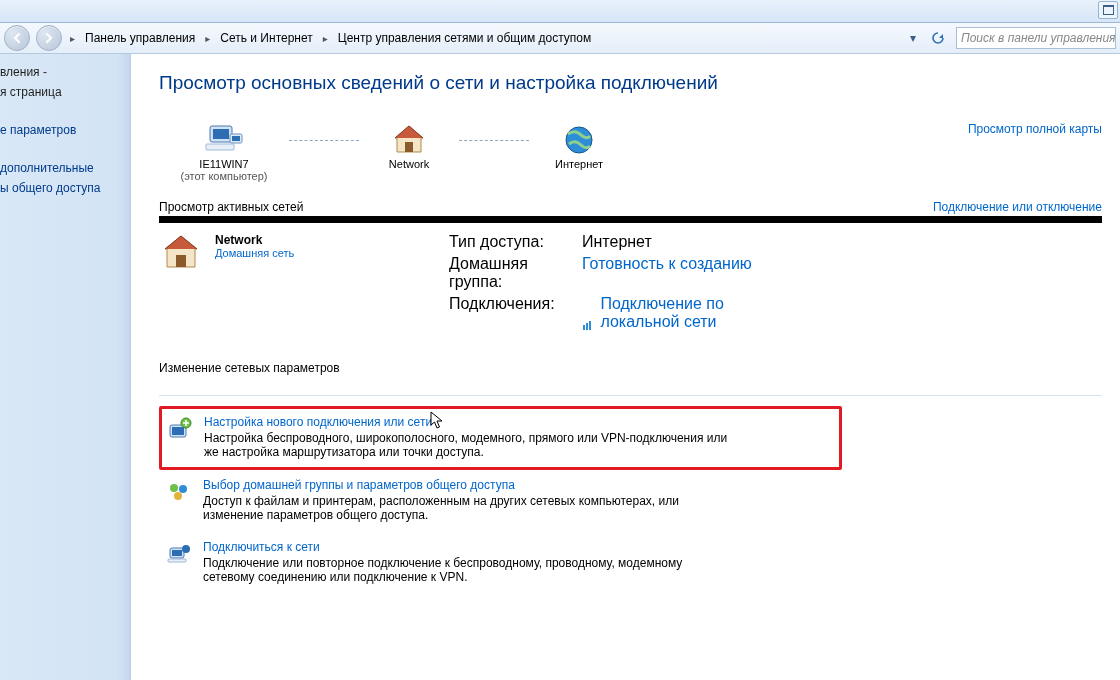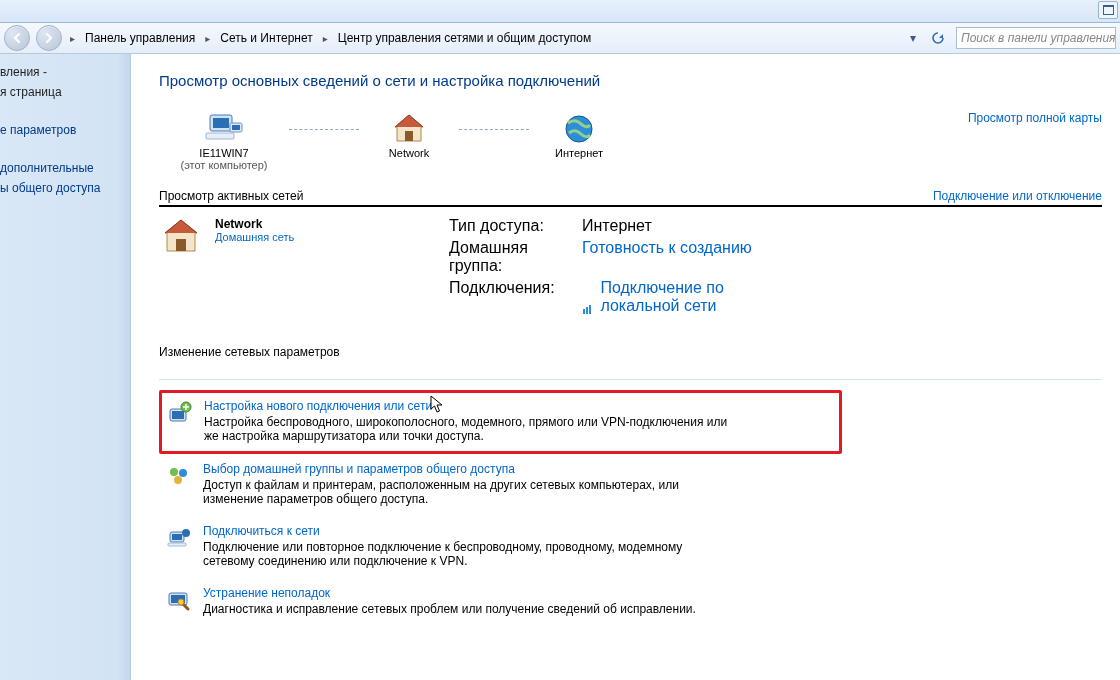--- a/index.html
+++ b/index.html
@@ -124,22 +124,22 @@
     bottom: 10px; left: 0; right: 0;
   }
 
   .main {
     flex: 1;
     padding: 18px 18px 18px 28px;
     overflow: auto;
   }
   .main-title {
     color: #003a8c;
-    font-size: 15px;
-    margin-bottom: 22px;
+    font-size: 19px;
+    margin-bottom: 28px;
   }
 
   
   .net-map {
     display: flex;
     align-items: flex-start;
     gap: 0;
     margin-bottom: 4px;
     position: relative;
   }
@@ -165,21 +165,21 @@
     right: 0; top: 0;
     font-size: 12px;
   }
 
   .section-row {
     display: flex;
     justify-content: space-between;
     align-items: center;
     margin-top: 18px;
     padding-bottom: 2px;
-    border-bottom: 2px solid #000000;
+    border-bottom: 7px solid #000000;
   }
   .section-row .sec-label { color: #000; }
   .section-row .sec-link { font-size: 12px; }
 
   .active-net {
     display: flex;
     margin-top: 10px;
   }
   .active-net-left {
     display: flex;
@@ -423,29 +423,15 @@
             <rect x="1" y="17" width="18" height="3" rx="1" fill="#e8eff8" stroke="#9fb9d6"></rect>
             <circle cx="19" cy="7" r="4" fill="#2d6db3"></circle>
           </svg>
         </div>
         <div class="task-text">
           <span class="task-title">Подключиться к сети</span>
           <div class="task-desc">Подключение или повторное подключение к беспроводному, проводному, модемному сетевому соединению или подключение к VPN.</div>
         </div>
       </div>
 
-      <div class="task">
-        <div class="task-icon">
-          <svg width="24" height="24" viewBox="0 0 24 24">
-            <rect x="2" y="5" width="18" height="12" rx="2" fill="#cfe3f7" stroke="#4d79b0"></rect>
-            <rect x="4" y="7" width="14" height="8" fill="#2d6db3"></rect>
-            <path d="M14 14 l7 7" stroke="#8a5a2a" stroke-width="3" stroke-linecap="round"></path>
-            <circle cx="14" cy="14" r="3" fill="#ffcc33" stroke="#b08a2a"></circle>
-          </svg>
-        </div>
-        <div class="task-text">
-          <span class="task-title">Устранение неполадок</span>
-          <div class="task-desc">Диагностика и исправление сетевых проблем или получение сведений об исправлении.</div>
-        </div>
-      </div>
     </div>
   </div>
 </div>
 
 </body></html>

